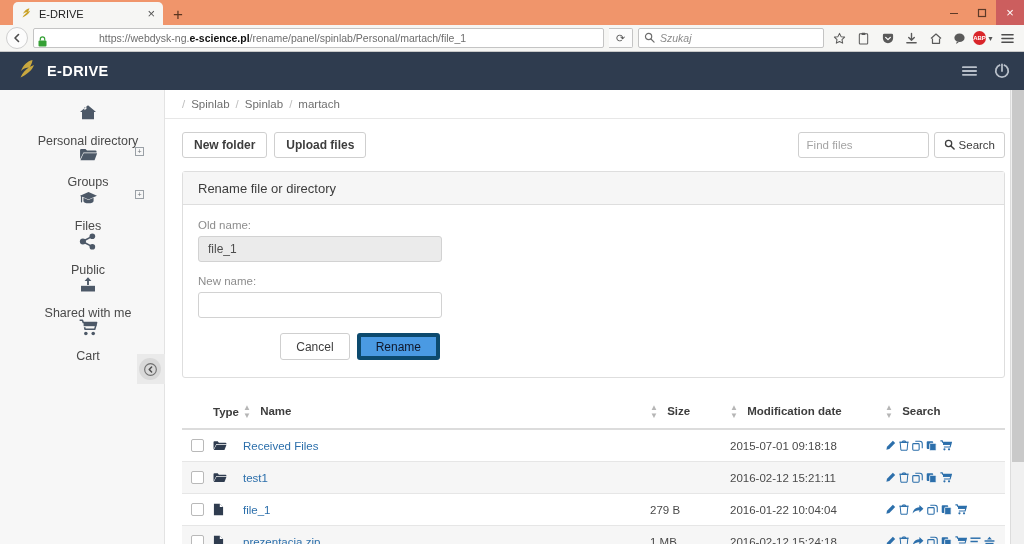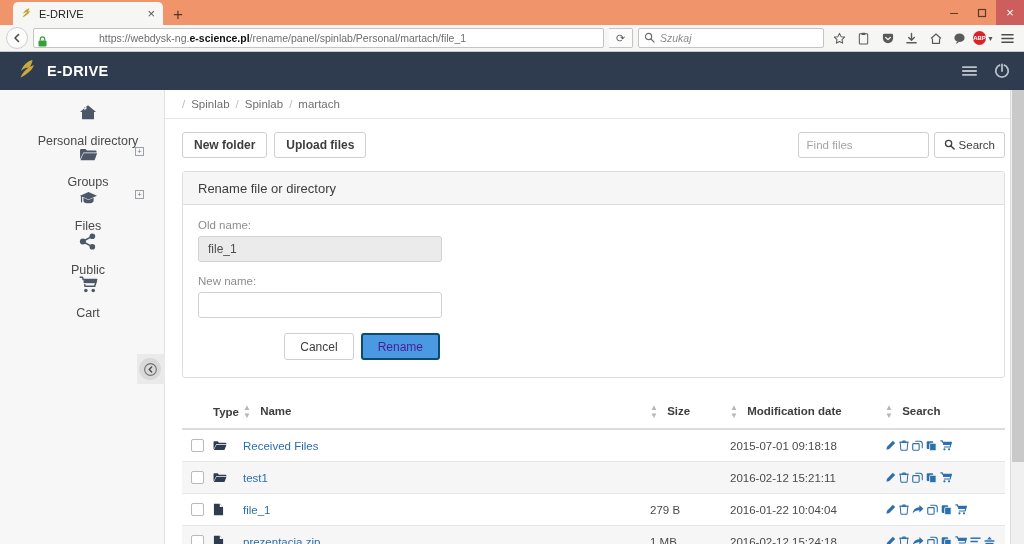--- a/index.html
+++ b/index.html
@@ -205,22 +205,22 @@
   .panel-actions {
     display: flex; justify-content: flex-end; gap: 7px;
     margin-top: 15px; padding-right: 549px;
   }
   .btn-cancel {
     height: 27px; padding: 0 15px; border: 1px solid #cfcfcf;
     background: #fff; border-radius: 3px; font-size: 12px; color: #3d3d3d;
     display: inline-flex; align-items: center; margin-left: 48px;
   }
   .btn-primary {
-    height: 27px; padding: 0 15px; border: 2px solid #0c4a6e;
-    background: #4a9ae3; border-radius: 3px; font-size: 12px; color: #4c1d95;
+    height: 27px; padding: 0 15px; border: 4px solid #0c4a6e;
+    background: #4a9ae3; border-radius: 3px; font-size: 12px; color: #0f172a;
     display: inline-flex; align-items: center;
   }
 
   
   .table-wrap { margin: 20px 19px 0 17px; }
   table.files { width: 100%; border-collapse: collapse; }
   table.files th {
     font-size: 11.5px; color: #3d3d3d; font-weight: bold;
     text-align: left; padding: 6px 0 8px 0;
     border-bottom: 2px solid #dcdcdc;
@@ -430,20 +430,29 @@
         <svg width="18" height="17" viewBox="0 0 18 18">
             <circle cx="13.6" cy="3.4" r="3" fill="#4c5867"></circle>
             <circle cx="13.6" cy="14.6" r="3" fill="#4c5867"></circle>
             <circle cx="3.6" cy="9" r="3.2" fill="#4c5867"></circle>
             <path d="M5.6 7.6l6.4-3.2M5.6 10.4l6.4 3.2" stroke="#4c5867" stroke-width="1.7"></path>
           </svg>
       </span>
       <span class="side-label">Public</span>
     </div>
 
+    <div class="side-item">
+      <span class="side-ico">
+        <svg width="18" height="17" viewBox="0 0 18 18">
+            <path d="M9 1.2l3.6 4H10v4.4H8V5.2H5.4z" fill="#4c5867"></path>
+            <path d="M1.6 10.4h14.8v6H1.6z" fill="#4c5867"></path>
+          </svg>
+      </span>
+      <span class="side-label">Shared with me</span>
+    </div>
 
     <div class="side-item">
       <span class="side-ico">
         <svg width="19" height="17" viewBox="0 0 20 18">
             <path d="M0.6 1.4h3l.8 2.4h14.2l-2 7H6.4l-.6-2" fill="none" stroke="#4c5867" stroke-width="1.6" stroke-linejoin="round"></path>
             <rect x="4.8" y="3.4" width="13.6" height="4.2" fill="#4c5867"></rect>
             <circle cx="7.2" cy="15.4" r="1.9" fill="#4c5867"></circle>
             <circle cx="15" cy="15.4" r="1.9" fill="#4c5867"></circle>
           </svg>
       </span>

